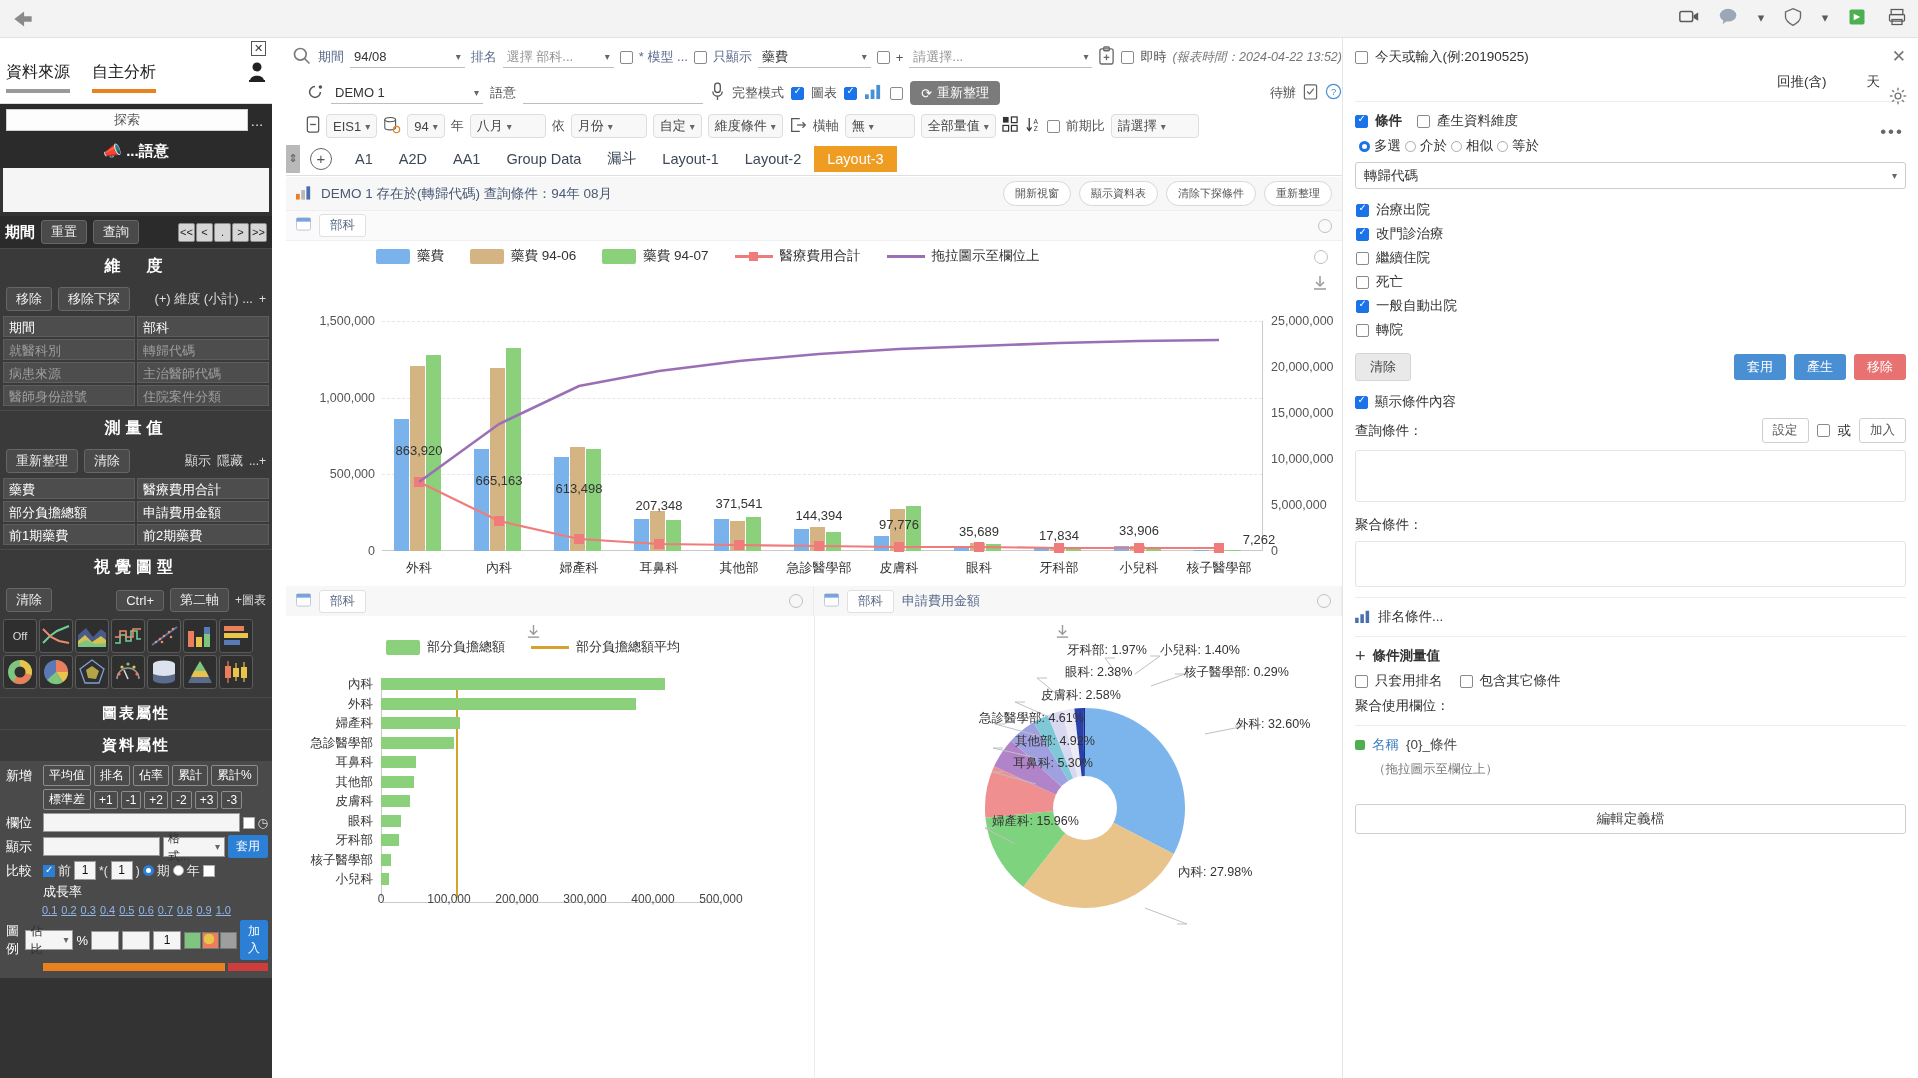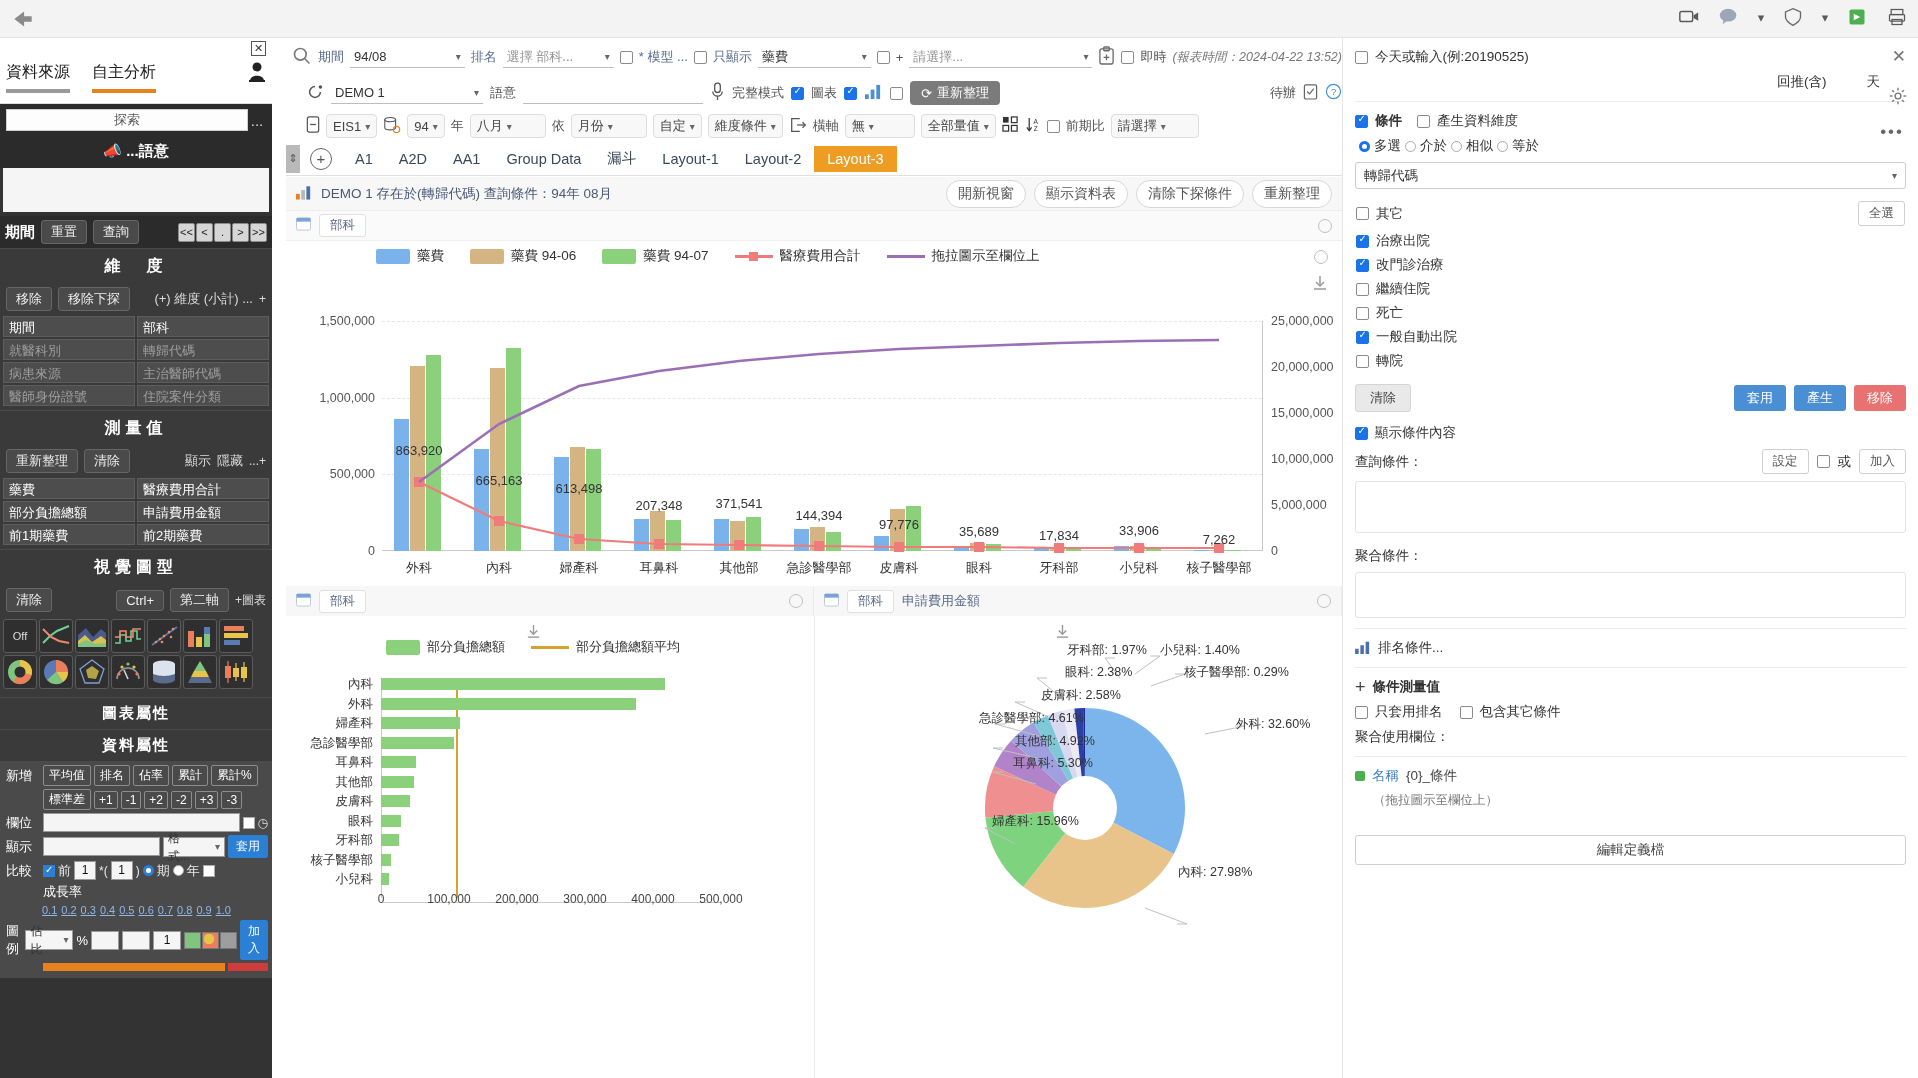--- a/index.html
+++ b/index.html
@@ -178,21 +178,21 @@
      justify-content:center; color:#555; font-size: 11px; }
 
   
   .c1head {
     position:absolute; left: 14px; top: 139px; width: 1056px; height: 34px;
     background:#f7f7f7; display:flex; align-items:center; gap:8px; padding: 0 10px;
     border-bottom:1px solid #eee;
   }
   .c1title { font-size: 13.5px; color:#4a5a75; }
   .roundbtn {
-    border:1px solid #d8d8d8; border-radius:14px; background:#fff; font-size:14px;
+    border:1px solid #d8d8d8; border-radius:14px; background:#fff; font-size:11px;
     color:#555; padding: 4px 11px; white-space:nowrap;text-align:right;
   }
   .subhead {
     position:absolute; left: 14px; top: 173px; width: 1056px; height: 30px;
     background:#fafafa; display:flex; align-items:center; gap:8px; padding: 0 10px;
     border-bottom:1px solid #efefef;
   }
   .tagbox { border:1px solid #e0e0e0; background:#fff; border-radius:3px; padding: 2px 10px; font-size:12.5px; color:#5b6b85; }
 
   
@@ -944,21 +944,21 @@
         <div class="dlabel1" style="left:37px;top:122px">863,920</div>
         <div class="dlabel1" style="left:117px;top:152px">665,163</div>
         <div class="dlabel1" style="left:197px;top:160px">613,498</div>
         <div class="dlabel1" style="left:277px;top:177px">207,348</div>
         <div class="dlabel1" style="left:357px;top:175px">371,541</div>
         <div class="dlabel1" style="left:437px;top:187px">144,394</div>
         <div class="dlabel1" style="left:517px;top:196px">97,776</div>
         <div class="dlabel1" style="left:597px;top:203px">35,689</div>
         <div class="dlabel1" style="left:677px;top:207px">17,834</div>
         <div class="dlabel1" style="left:757px;top:202px">33,906</div>
-        <div class="dlabel1" style="left:837px;top:211px">7,262</div>
+        <div class="dlabel1" style="left:877px;top:211px">7,262</div>
 
         <div class="xlab" style="left:37px">外科</div>
         <div class="xlab" style="left:117px">內科</div>
         <div class="xlab" style="left:197px">婦產科</div>
         <div class="xlab" style="left:277px">耳鼻科</div>
         <div class="xlab" style="left:357px">其他部</div>
         <div class="xlab" style="left:437px">急診醫學部</div>
         <div class="xlab" style="left:517px">皮膚科</div>
         <div class="xlab" style="left:597px">眼科</div>
         <div class="xlab" style="left:677px">牙科部</div>
@@ -1150,25 +1150,20 @@
         <span>等於</span>
       </div>
 
       <div class="rsel" style="margin-bottom:8px">
         <span>轉歸代碼</span>
         <span class="caret">▾</span>
       </div>
 
       <div class="rlist">
         <div class="rli">
-          <span class="cb"></span>
-          <span>其它</span>
-          <span class="rbtn-out" style="margin-left:auto">全選</span>
-        </div>
-        <div class="rli">
           <span class="cb on"></span>
           <span>治療出院</span>
         </div>
         <div class="rli">
           <span class="cb on"></span>
           <span>改門診治療</span>
         </div>
         <div class="rli">
           <span class="cb"></span>
           <span>繼續住院</span>

